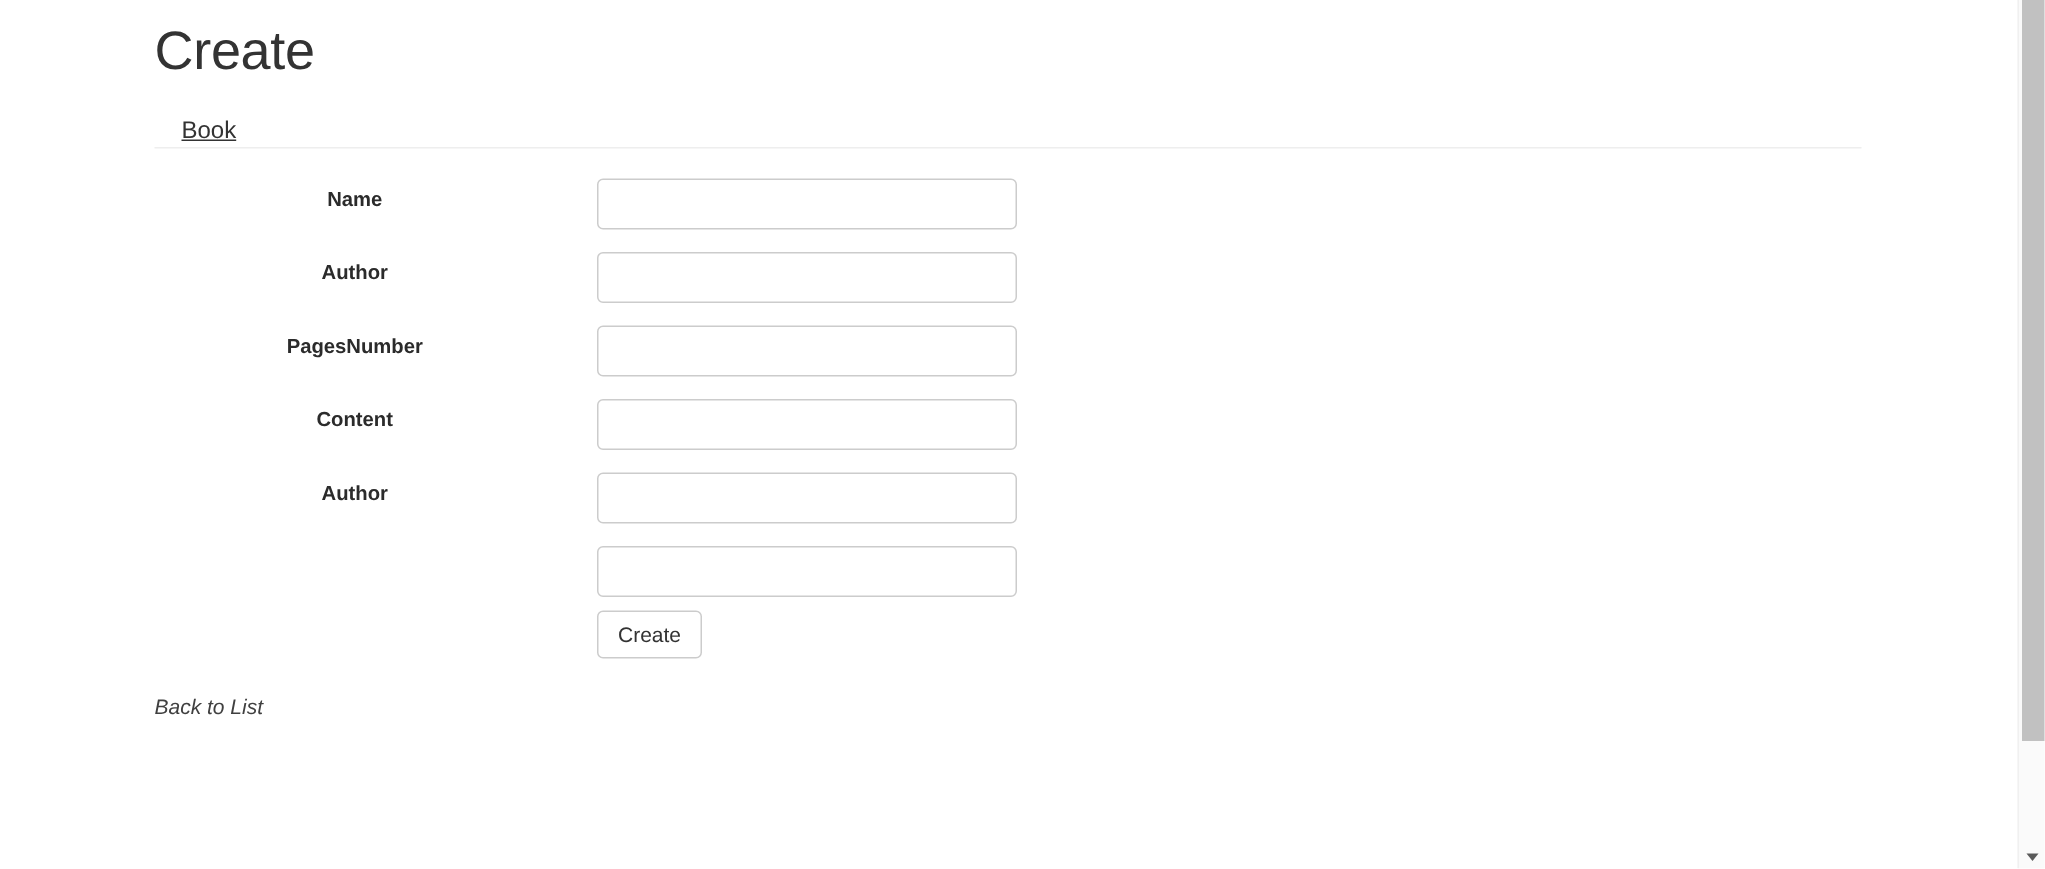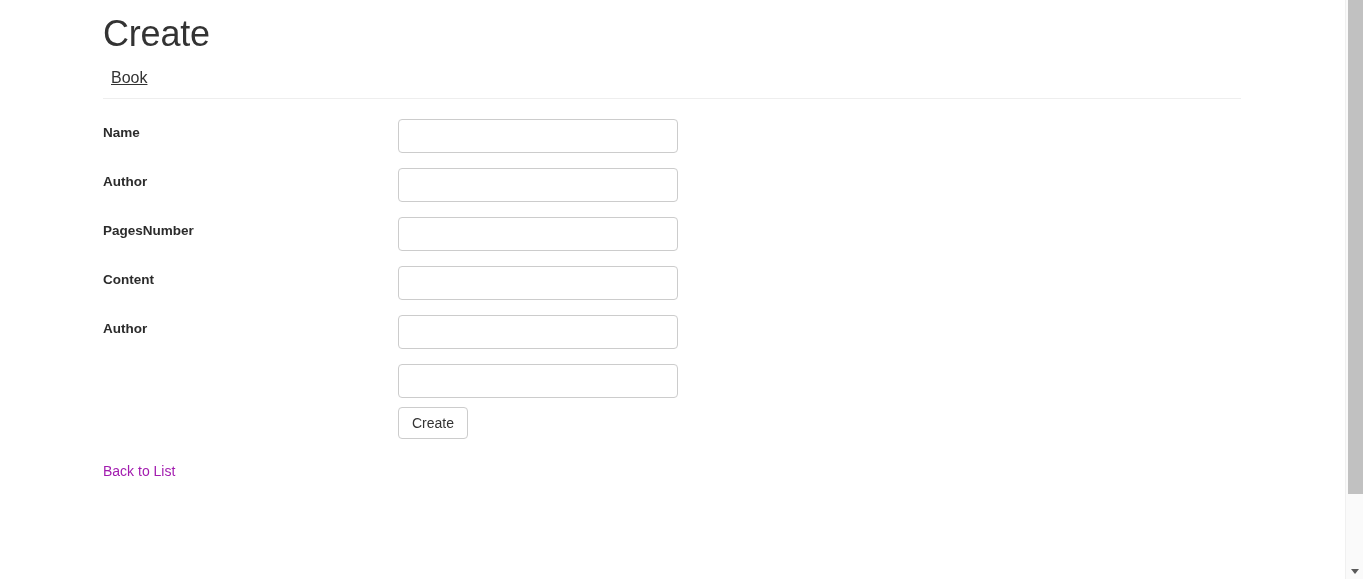--- a/index.html
+++ b/index.html
@@ -44,21 +44,21 @@
     font-weight: 400;
     line-height: 1.1;
     color: #333333;
     letter-spacing: -0.2px;
     position: absolute;
     left: 0;
     top: 14px;
     white-space: nowrap;
   }
   .page-subtitle {
-    margin: 8px;
+    margin: 18px;
     padding: 0;
     font-size: 16px;
     font-weight: 400;
     line-height: 1.1;
     color: #333333;
     position: absolute;
     left: 0;
     top: 61px;
     white-space: nowrap;
     text-decoration: underline;
@@ -83,21 +83,21 @@
   }
   .form-row {
     position: relative;
     height: 49px;
   }
   .form-label {
     position: absolute;
     left: 0;
     width: 267px;
     top: 12px;
-    text-align: left;
+    text-align: center;
     font-size: 13.5px;
     font-weight: bold;
     color: #2b2b2b;
     line-height: 18px;
     white-space: nowrap;
     -webkit-font-smoothing: antialiased;
   }
   .form-control-wrap {
     position: absolute;
     left: 295px;
@@ -152,25 +152,26 @@
   
   .back-link-row {
     position: relative;
     height: 24px;
     margin-top: 8px;
   }
   .back-link {
     position: absolute;
     left: 0;
     top: 0;
-    color: #a21caf;
+    color: #404040;
     font-size: 14px;
     line-height: 18px;
     text-decoration: none;
     white-space: nowrap;
+    font-style: italic;
   }
 
   
   .scrollbar {
     position: absolute;
     right: 0;
     top: 0;
     width: 18px;
     height: 579px;
     background: #fafafa;

